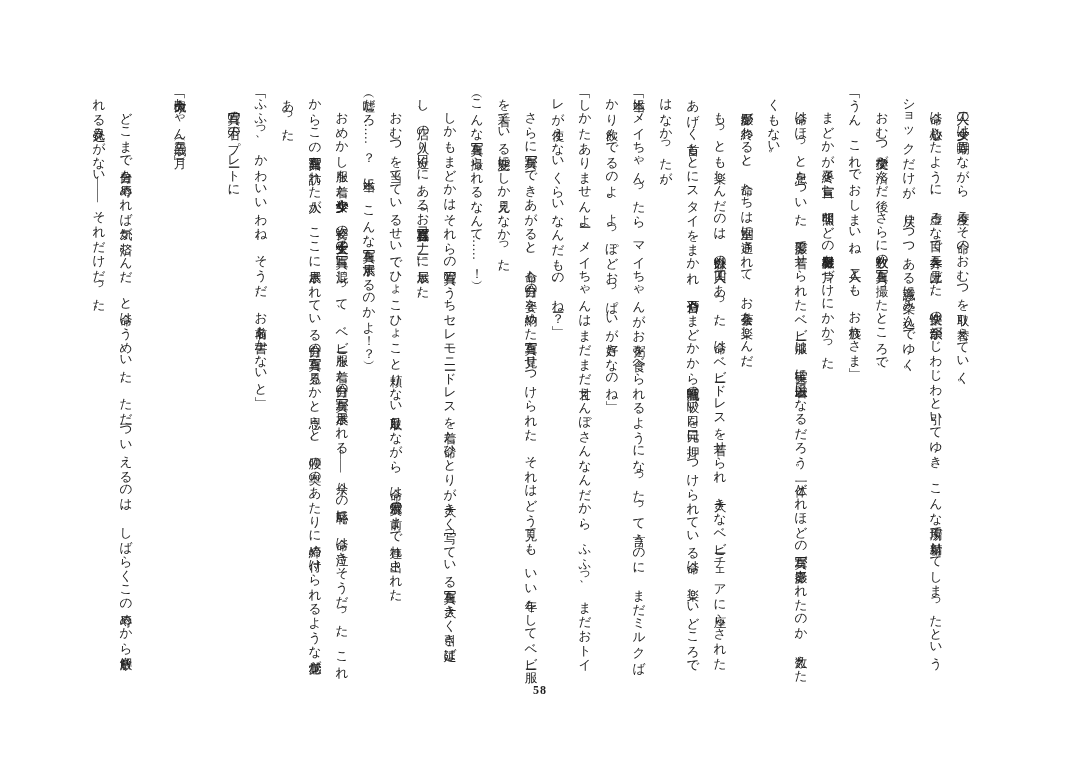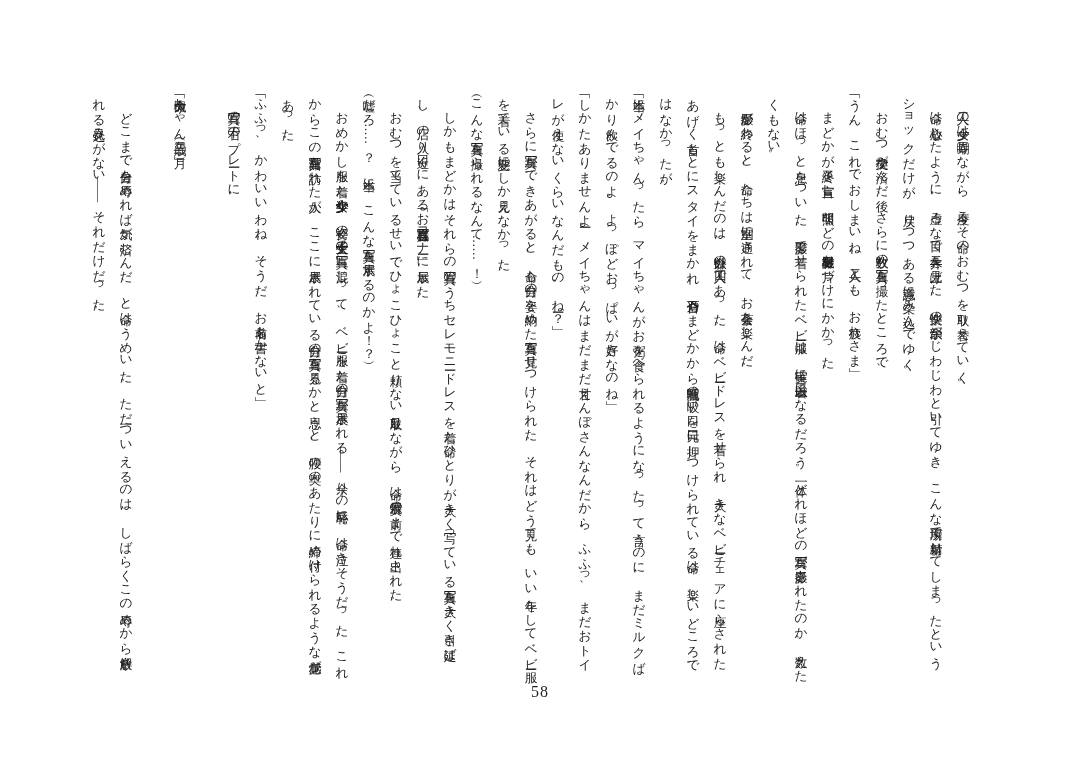--- a/index.html
+++ b/index.html
@@ -37,23 +37,24 @@
   }
   .text-block p.blank {
     width: 27px;
   }
   .page-number {
     position: absolute;
     left: 0;
     right: 0;
     top: 683px;
     text-align: center;
-    font-size: 16px;
+    font-size: 12px;
     letter-spacing: 1px;
     color: #1f1f1f;
+    font-weight: bold;
   }
 </style>
 </head>
 <body>
 
 <div class="page">
   <div class="text-block" id="text-block">
       <p class="indent">二人の少女は嘲弄しながら、今度こそ命のおむつを取り替えていく。</p>
       <p class="indent">命は放心したように、虚ろな目で天井を見上げた。快楽の余韻がじわじわと引いてゆき、こんな場所で射精してしまったというショックだけが、戻りつつある意識に染み込んでゆく。</p>
       <p class="indent">おむつ交換が済んだ後、さらに数枚の写真を撮ったところで、</p>

